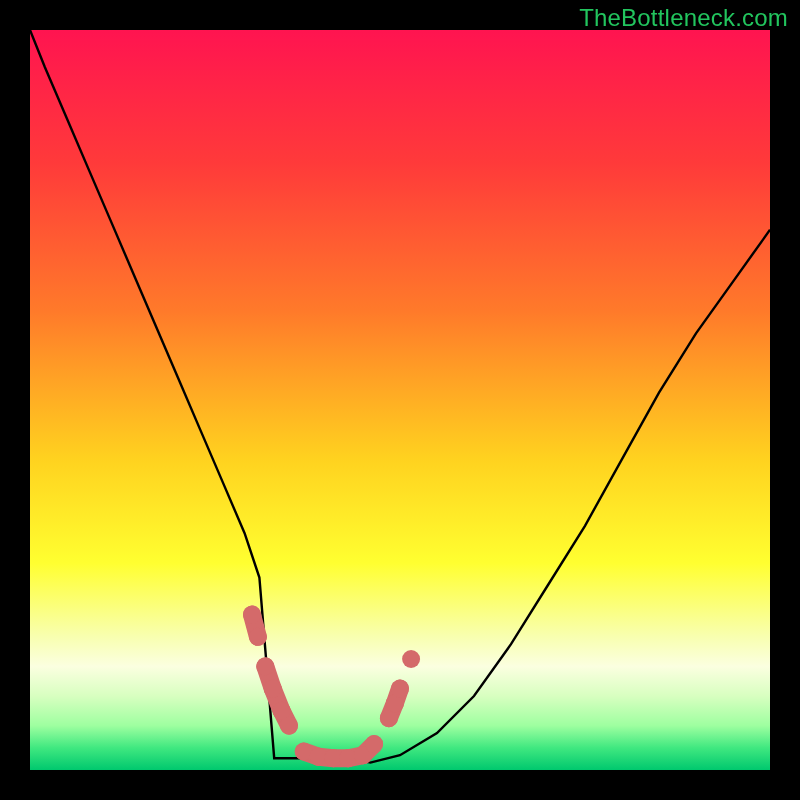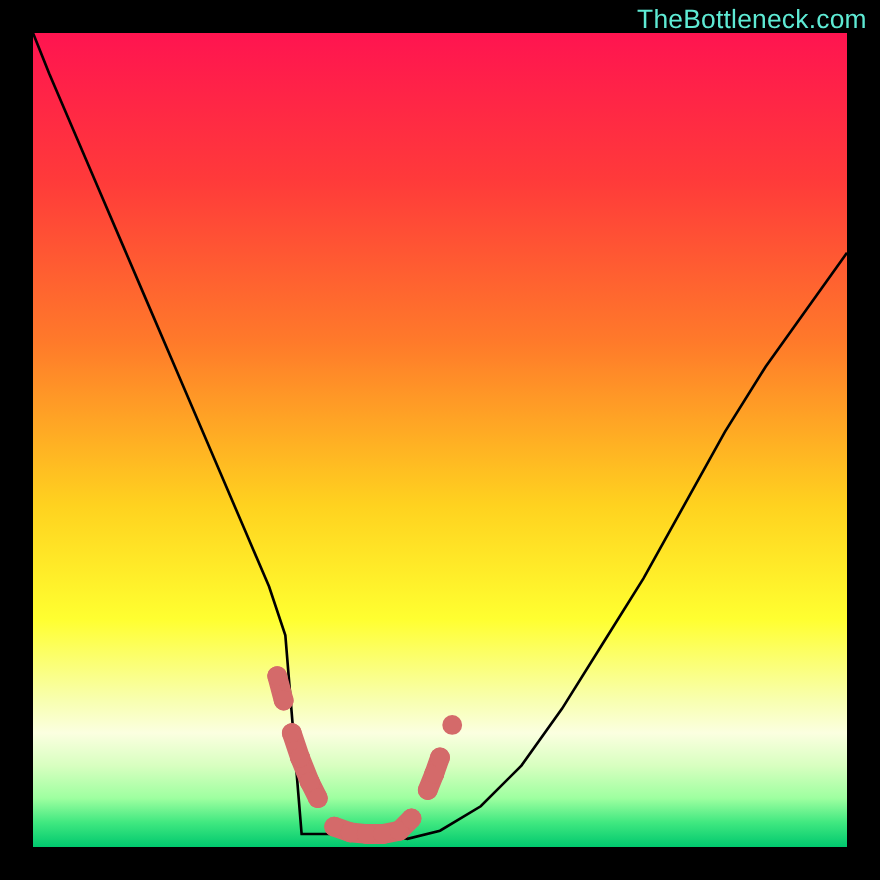--- a/index.html
+++ b/index.html
@@ -14,21 +14,21 @@
   .frame {
     position: relative;
     width: 800px;
     height: 800px;
     background: #000;
   }
   .watermark {
     position: absolute;
     top: 4px;
     right: 12px;
-    color: #5eead4;
+    color: #22c55e;
     font-size: 24px;
     font-weight: 500;
     letter-spacing: 0.2px;
     z-index: 30;
   }
   .plot-area {
     position: absolute;
     left: 30px;
     top: 30px;
     width: 740px;

